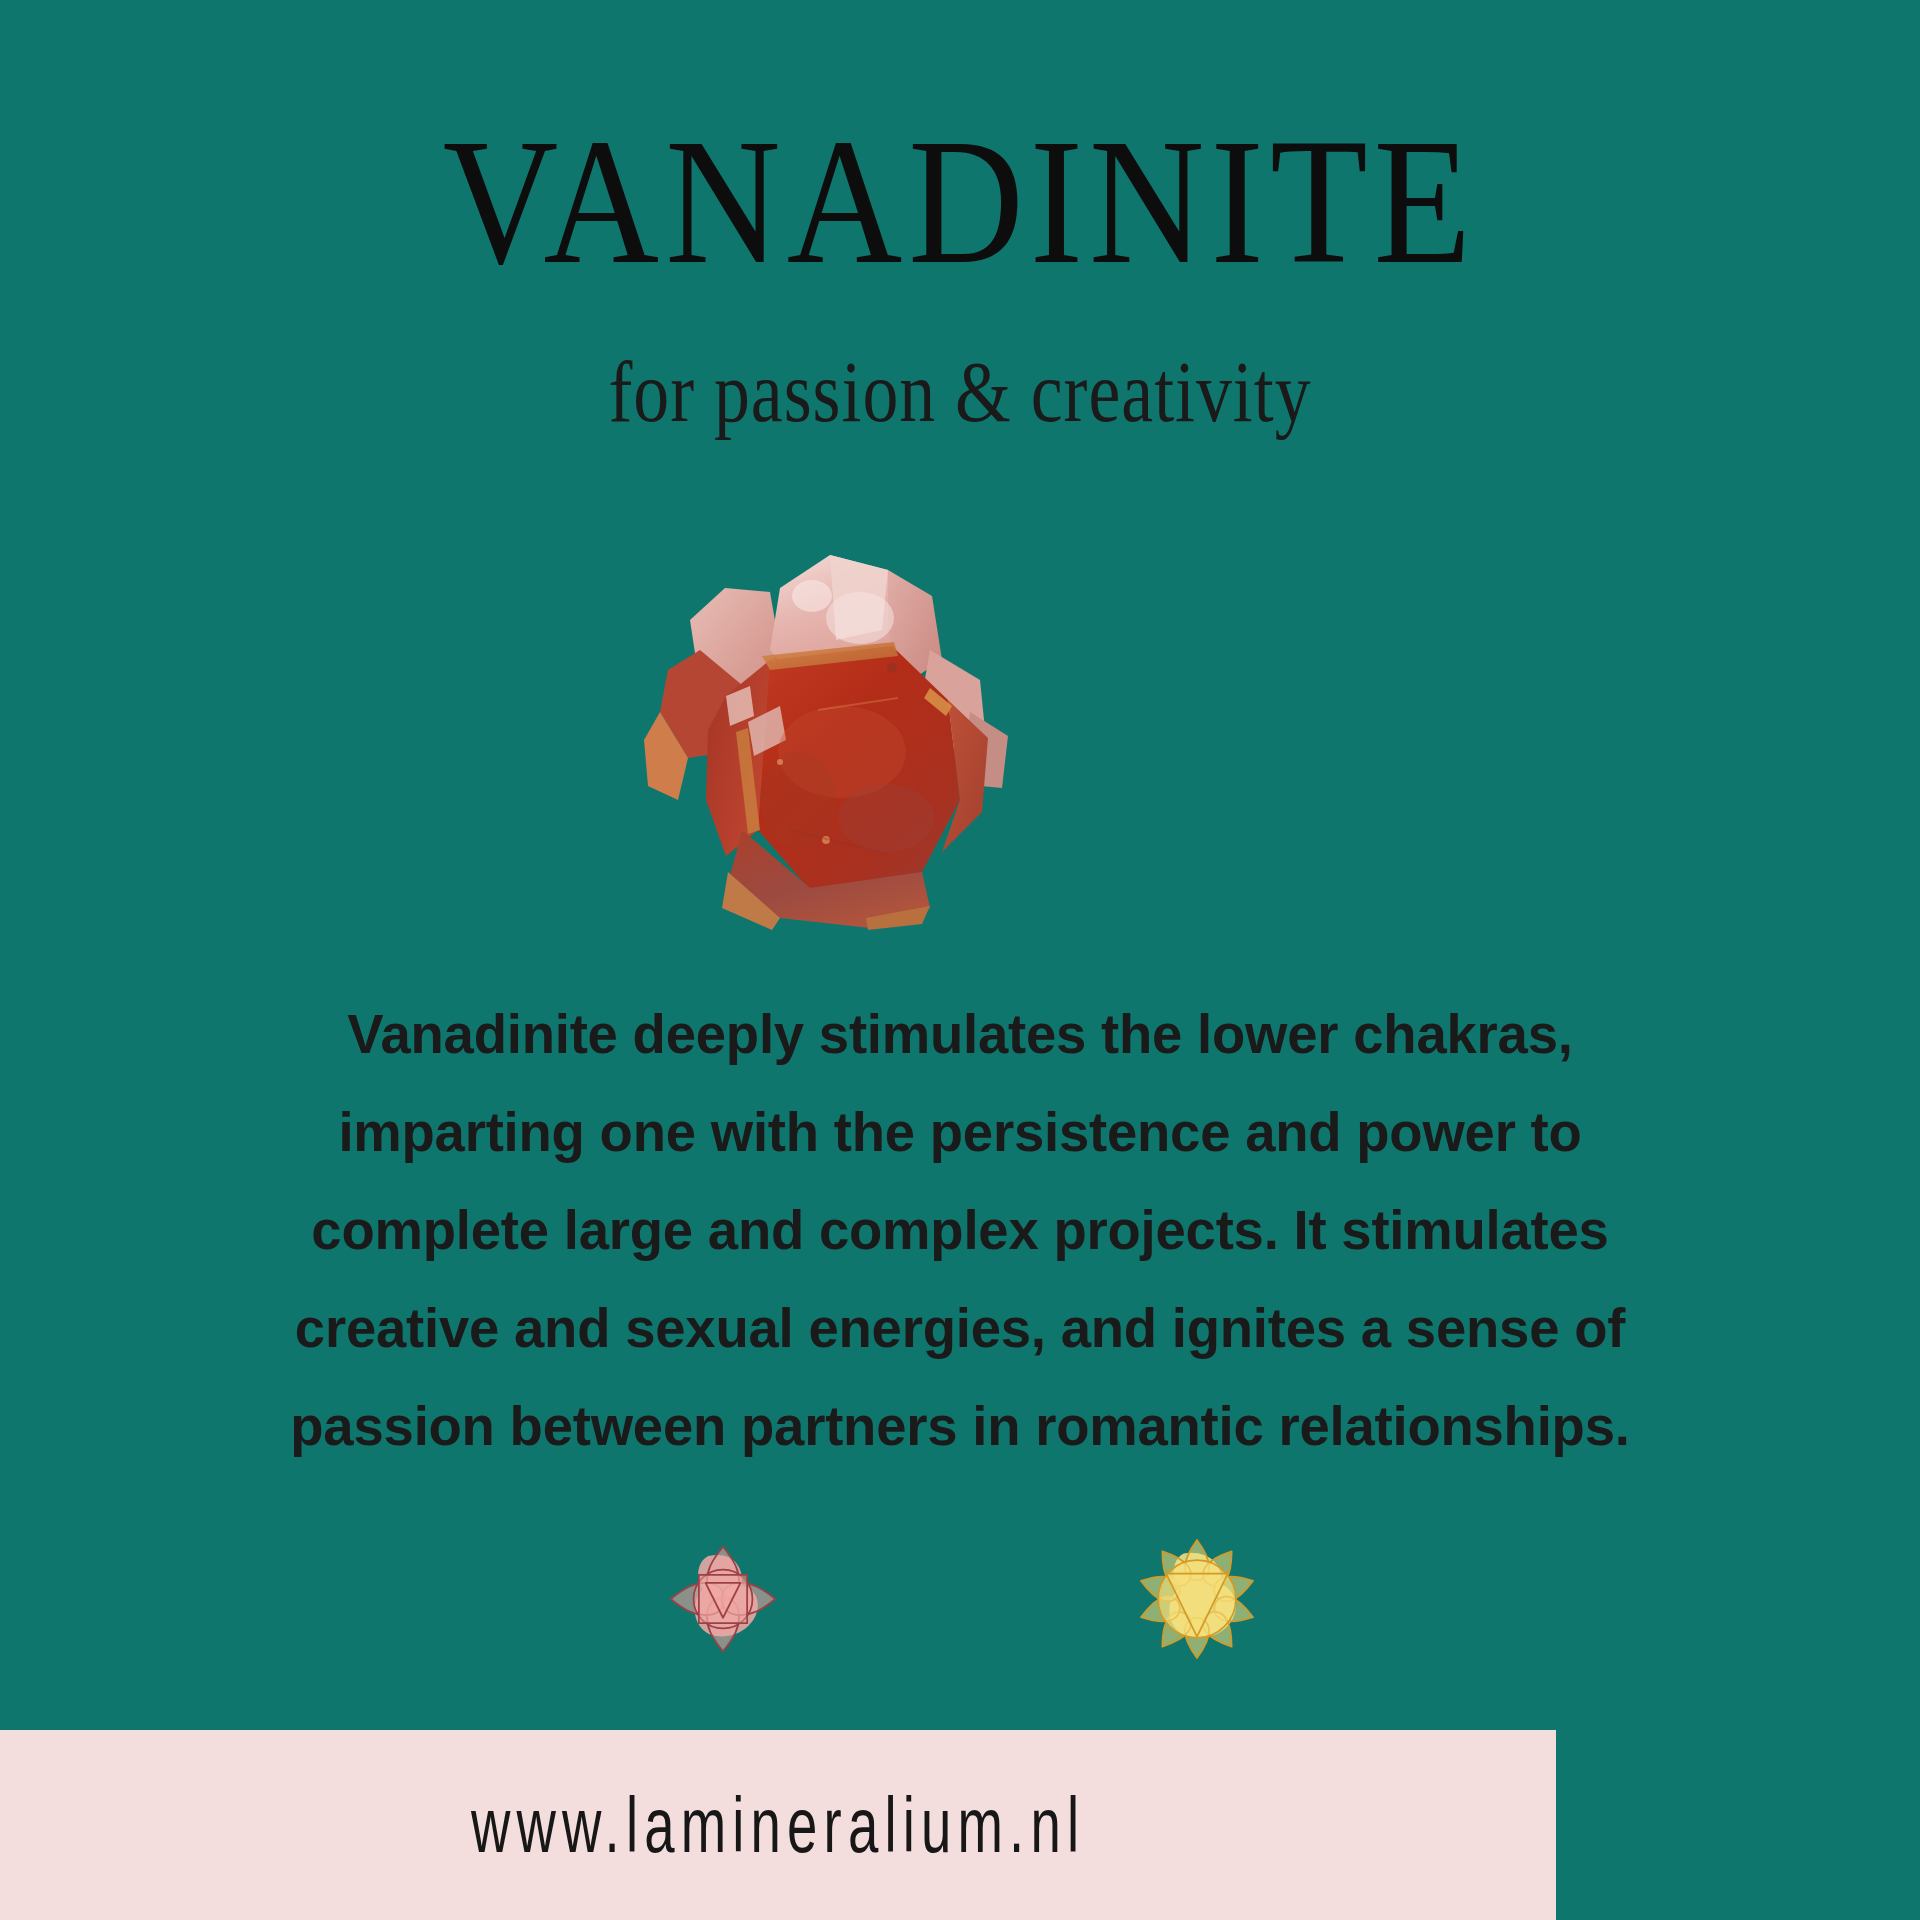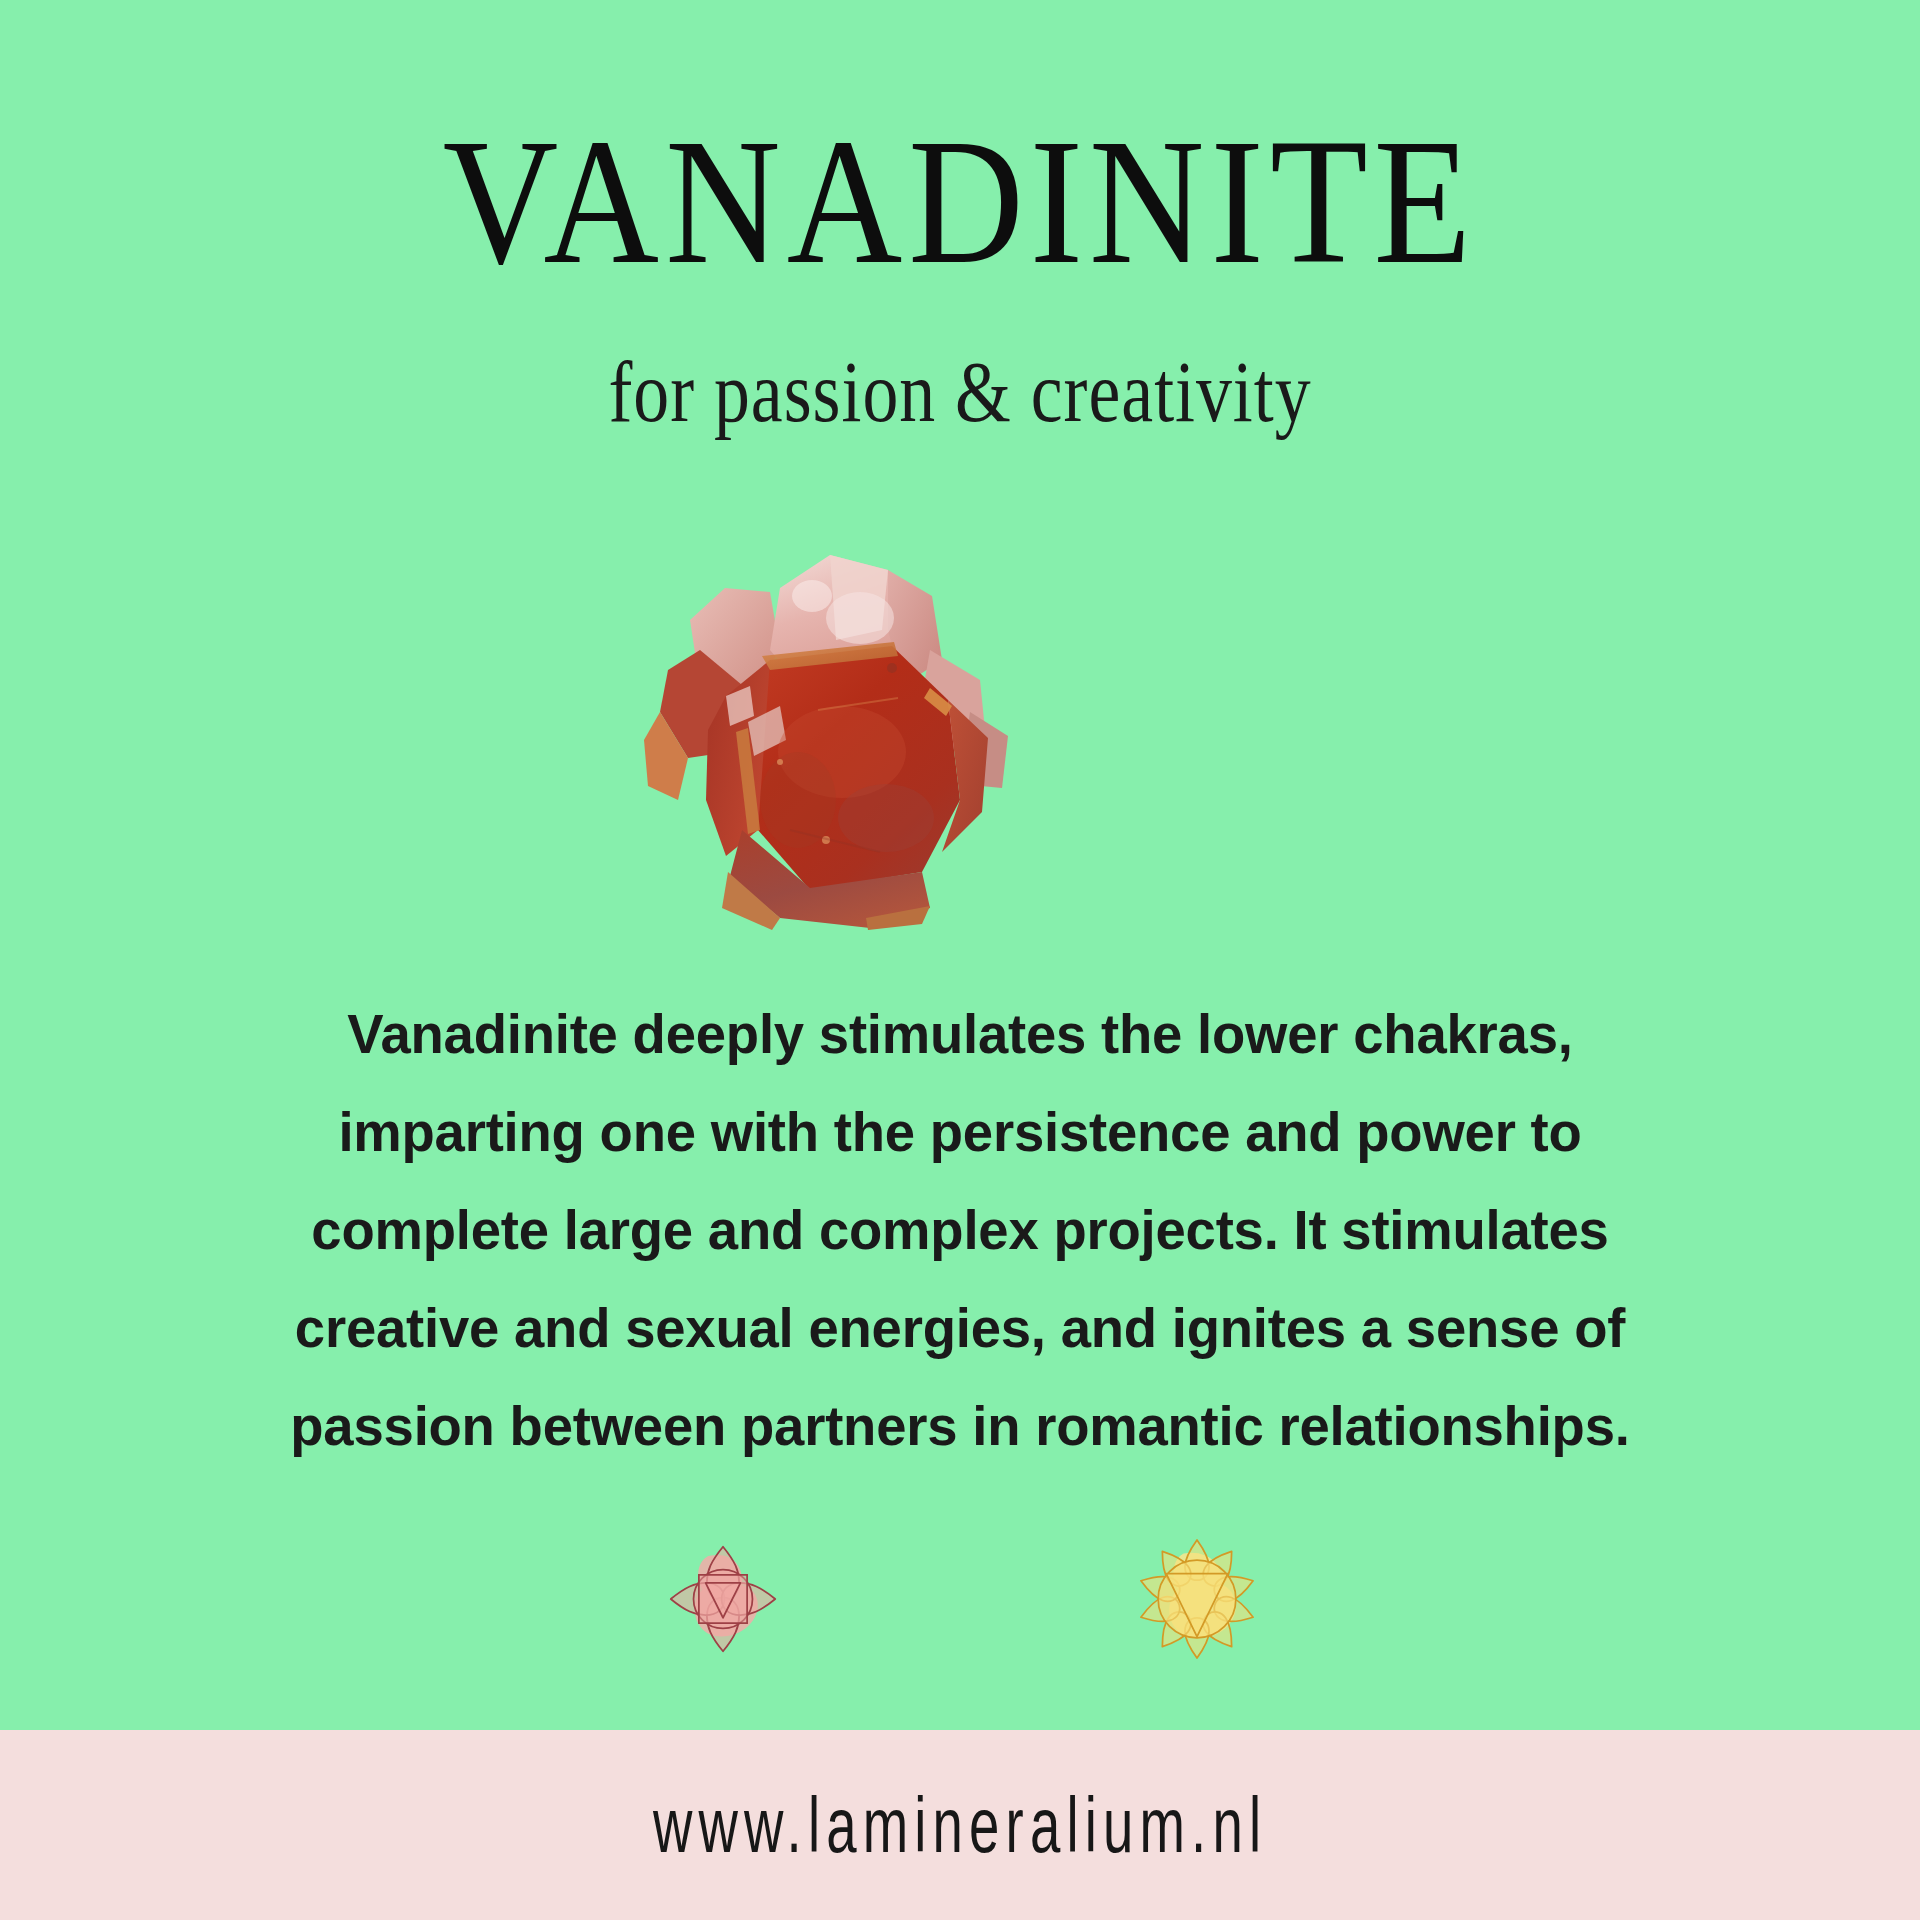--- a/index.html
+++ b/index.html
@@ -11,21 +11,21 @@
   body {
     width: 1920px;
     height: 1920px;
     overflow: hidden;
     font-family: "Liberation Sans", sans-serif;
   }
   .card {
     position: relative;
     width: 1920px;
     height: 1920px;
-    background: #86efac;
+    background: #0f766e;
     overflow: hidden;
   }
 
   
   .title {
     position: absolute;
     top: 112px;
     left: 0;
     width: 1920px;
     text-align: center;
@@ -101,21 +101,21 @@
     width: 134px;
     height: 134px;
   }
   .chakra svg { display: block; width: 100%; height: 100%; }
 
   
   .footer {
     position: absolute;
     left: 0;
     bottom: 0;
-    width: 1920px;
+    width: 1556px;
     height: 190px;
     background: #f4dedd;
     display: flex;
     align-items: center;
     justify-content: center;
   }
   .footer-url {
     font-family: "Liberation Sans", "DejaVu Sans", sans-serif;
     font-size: 62px;
     font-weight: 300;

